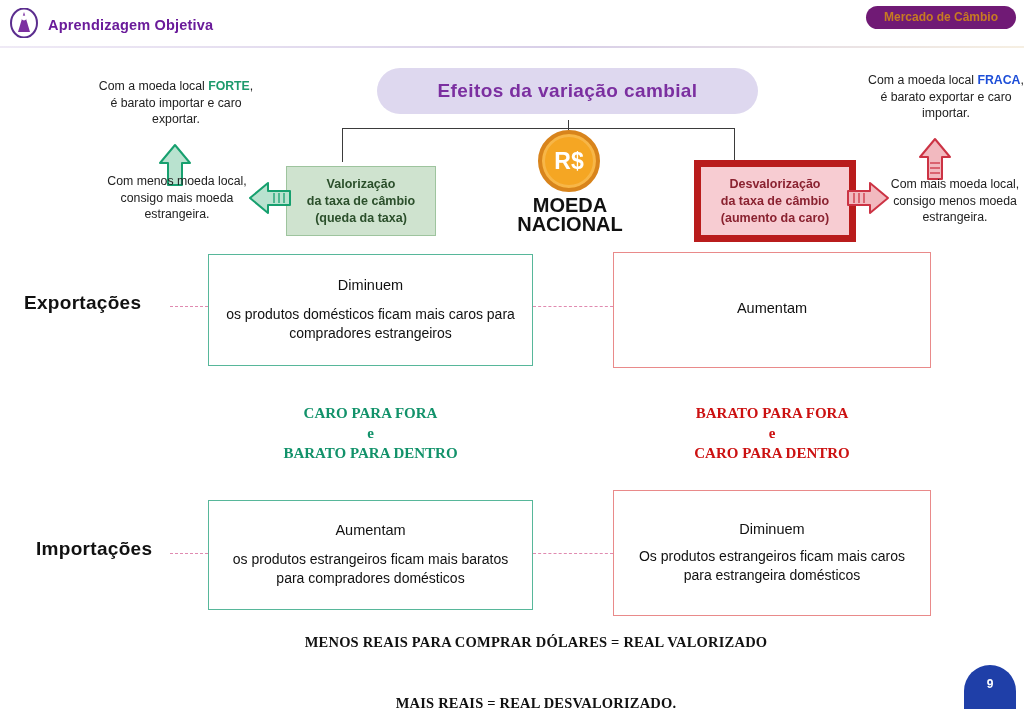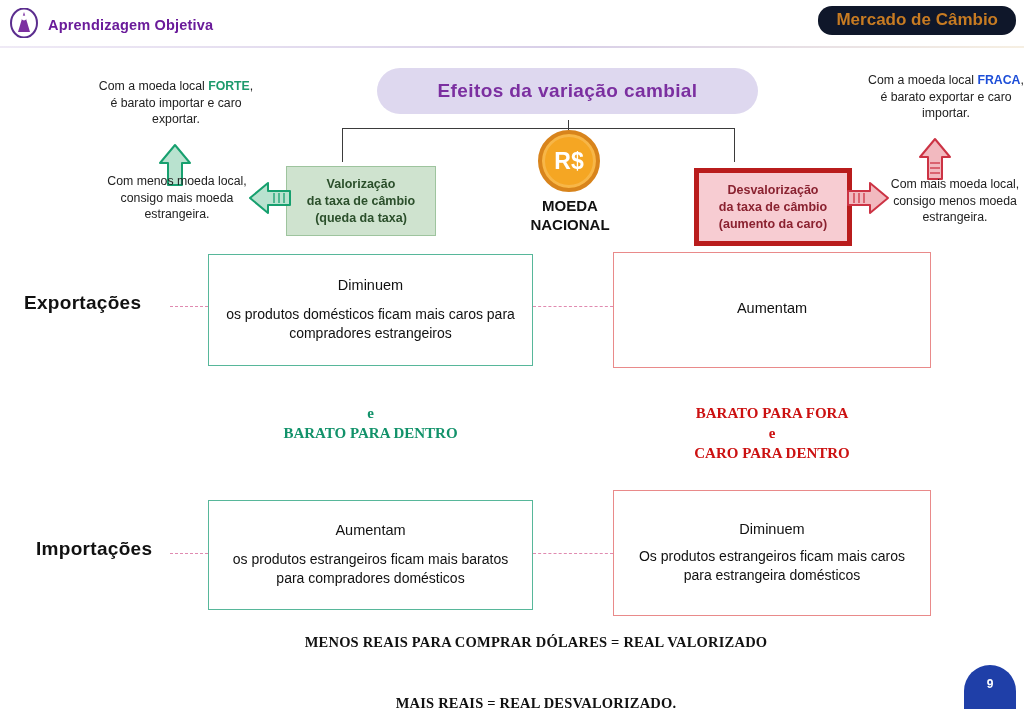--- a/index.html
+++ b/index.html
@@ -13,23 +13,23 @@
   .hdr-logo{
     position:absolute;left:10px;top:8px;width:28px;height:30px;
   }
   .hdr-title{
     position:absolute;left:48px;top:17px;
     font-size:14.5px;font-weight:bold;color:#6a1b9a;
     letter-spacing:.2px;
   }
   .hdr-badge{
     position:absolute;right:8px;top:6px;
-    background:#0f172a;border-radius:14px;
+    background:#701a75;border-radius:14px;
     padding:4px 18px 5px 18px;
-    font-size:17px;color:#c77b22;font-weight:bold;
+    font-size:12px;color:#c77b22;font-weight:bold;
     white-space:nowrap;
   }
   .hdr-rule{
     position:absolute;left:0;right:0;top:46px;height:2px;
     background:linear-gradient(to right,#efeaf6,#d8cfe8 55%,#f6efe2);
   }
   
   .title-pill{
     position:absolute;left:377px;top:68px;width:381px;height:46px;
     background:#ded8ef;border-radius:23px;
@@ -44,21 +44,21 @@
     border-radius:50%;
     background:#f5a623;
     border:4px solid #d8841c;
     box-sizing:border-box;
     display:flex;align-items:center;justify-content:center;
     color:#ffffff;font-weight:bold;font-size:23px;
     box-shadow:inset 0 0 0 3px #f7b648;
   }
   .coin-label{
     position:absolute;left:505px;top:196px;width:130px;
-    text-align:center;font-size:15px;font-weight:bold;line-height:19px;
+    text-align:center;font-size:20px;font-weight:bold;line-height:19px;
     color:#111;
   }
   
   .bracket{
     position:absolute;left:342px;top:128px;width:393px;height:34px;
     border-top:1.4px solid #3b3b3b;
     border-left:1.4px solid #3b3b3b;
     border-right:1.4px solid #3b3b3b;
     box-sizing:border-box;
   }
@@ -68,22 +68,22 @@
   }
   
   .box-valor{
     position:absolute;left:286px;top:166px;width:148px;height:68px;
     background:#cfe3cf;border:1px solid #9ec49e;
     display:flex;align-items:center;justify-content:center;
     text-align:center;font-size:12.5px;color:#2b4f2b;line-height:17px;
     font-weight:bold;
   }
   .box-desval{
-    position:absolute;left:694px;top:168px;width:148px;height:68px;
-    background:#f7ccd2;border:5px solid #b91c1c;
+    position:absolute;left:694px;top:160px;width:148px;height:68px;
+    background:#f7ccd2;border:7px solid #b91c1c;
     display:flex;align-items:center;justify-content:center;
     text-align:center;font-size:12.5px;color:#8a2230;line-height:17px;
     font-weight:bold;
   }
   
   .note{
     position:absolute;text-align:center;font-size:12.3px;line-height:16.5px;color:#222;
   }
   .note .strong-green{color:#1d9a6c;font-weight:bold;}
   .note .strong-red{color:#1d4ed8;font-weight:bold;}
@@ -227,20 +227,21 @@
 <div class="cbox green" style="left:208px;top:254px;width:325px;height:112px;">
   <div class="head">Diminuem</div>
   <div class="body">os produtos domésticos ficam mais caros para compradores estrangeiros</div>
 </div>
 
 <div class="cbox red" style="left:613px;top:252px;width:318px;height:116px;">
   <div class="head" style="margin-bottom:4px;">Aumentam</div>
 </div>
 
 <div class="stmt green" style="left:208px;top:403px;width:325px;">
+  <div>CARO PARA FORA</div>
   <div>e</div>
   <div>BARATO  PARA DENTRO</div>
 </div>
 
 <div class="stmt red" style="left:613px;top:403px;width:318px;">
   <div>BARATO PARA FORA</div>
   <div>e</div>
   <div>CARO PARA DENTRO</div>
 </div>
 

